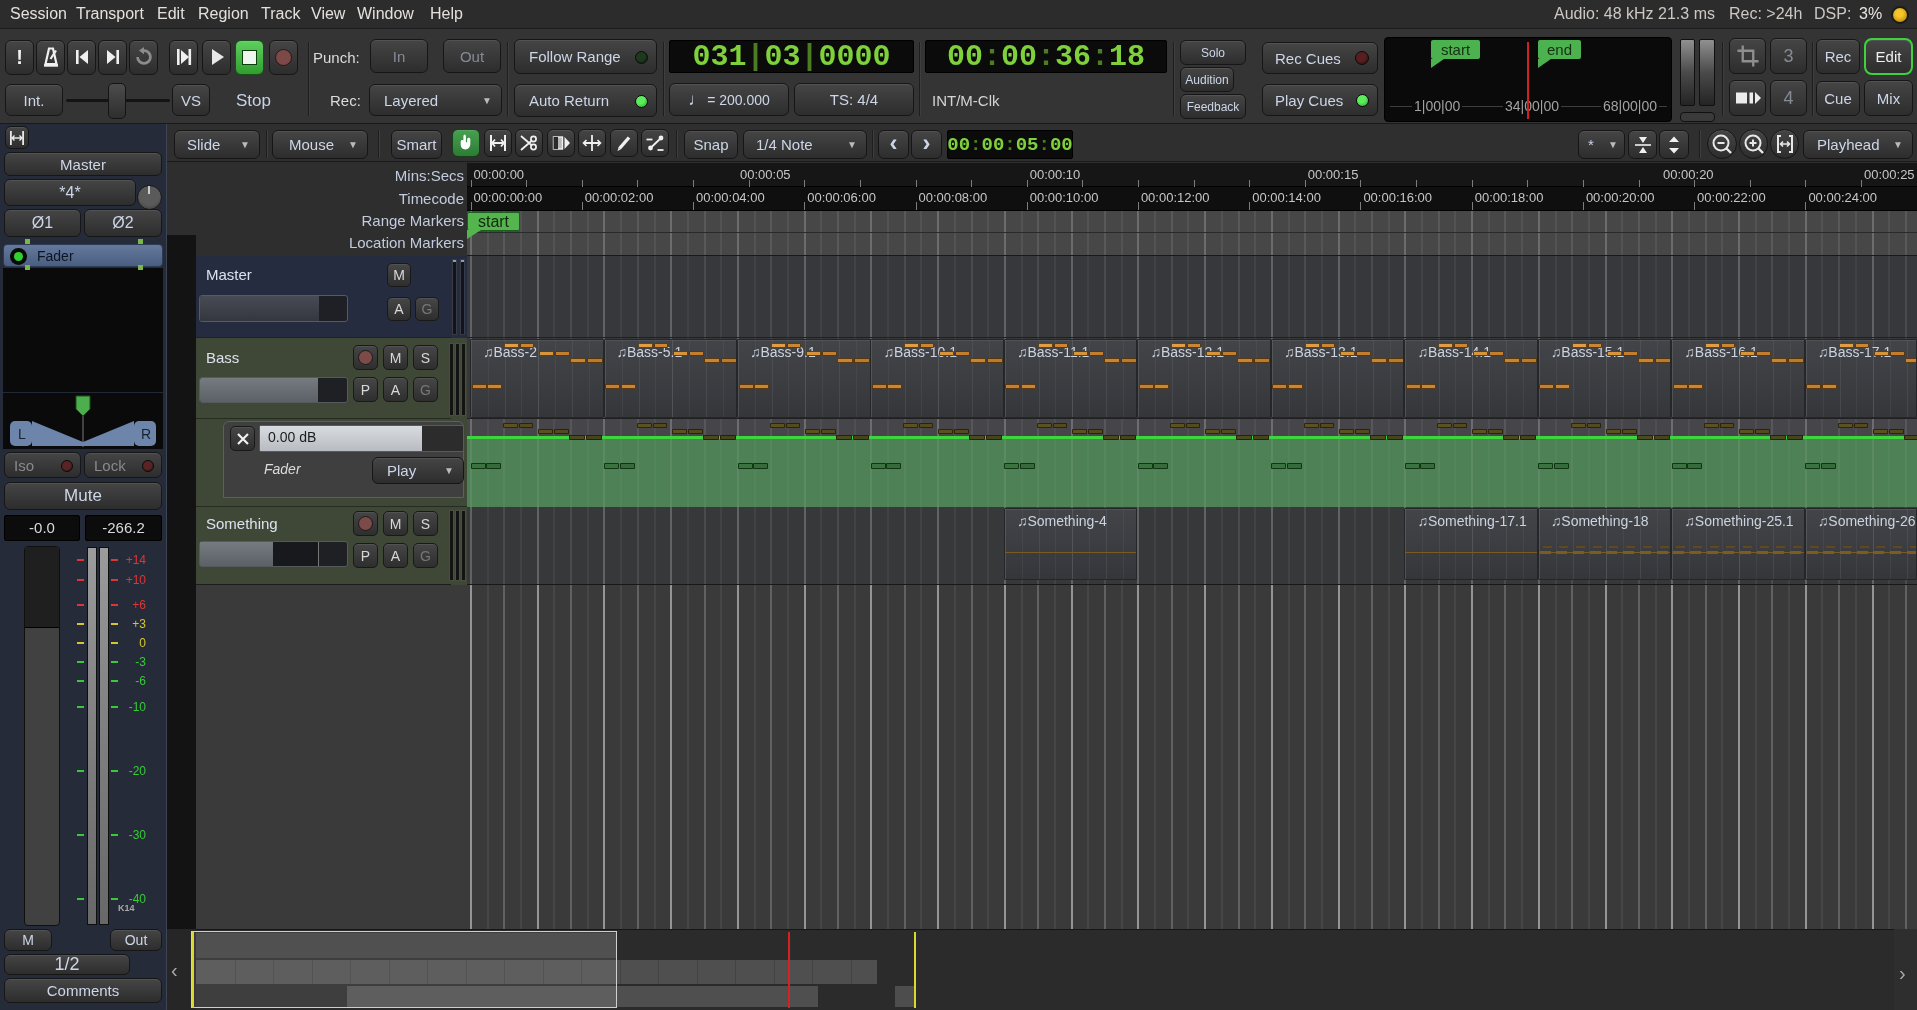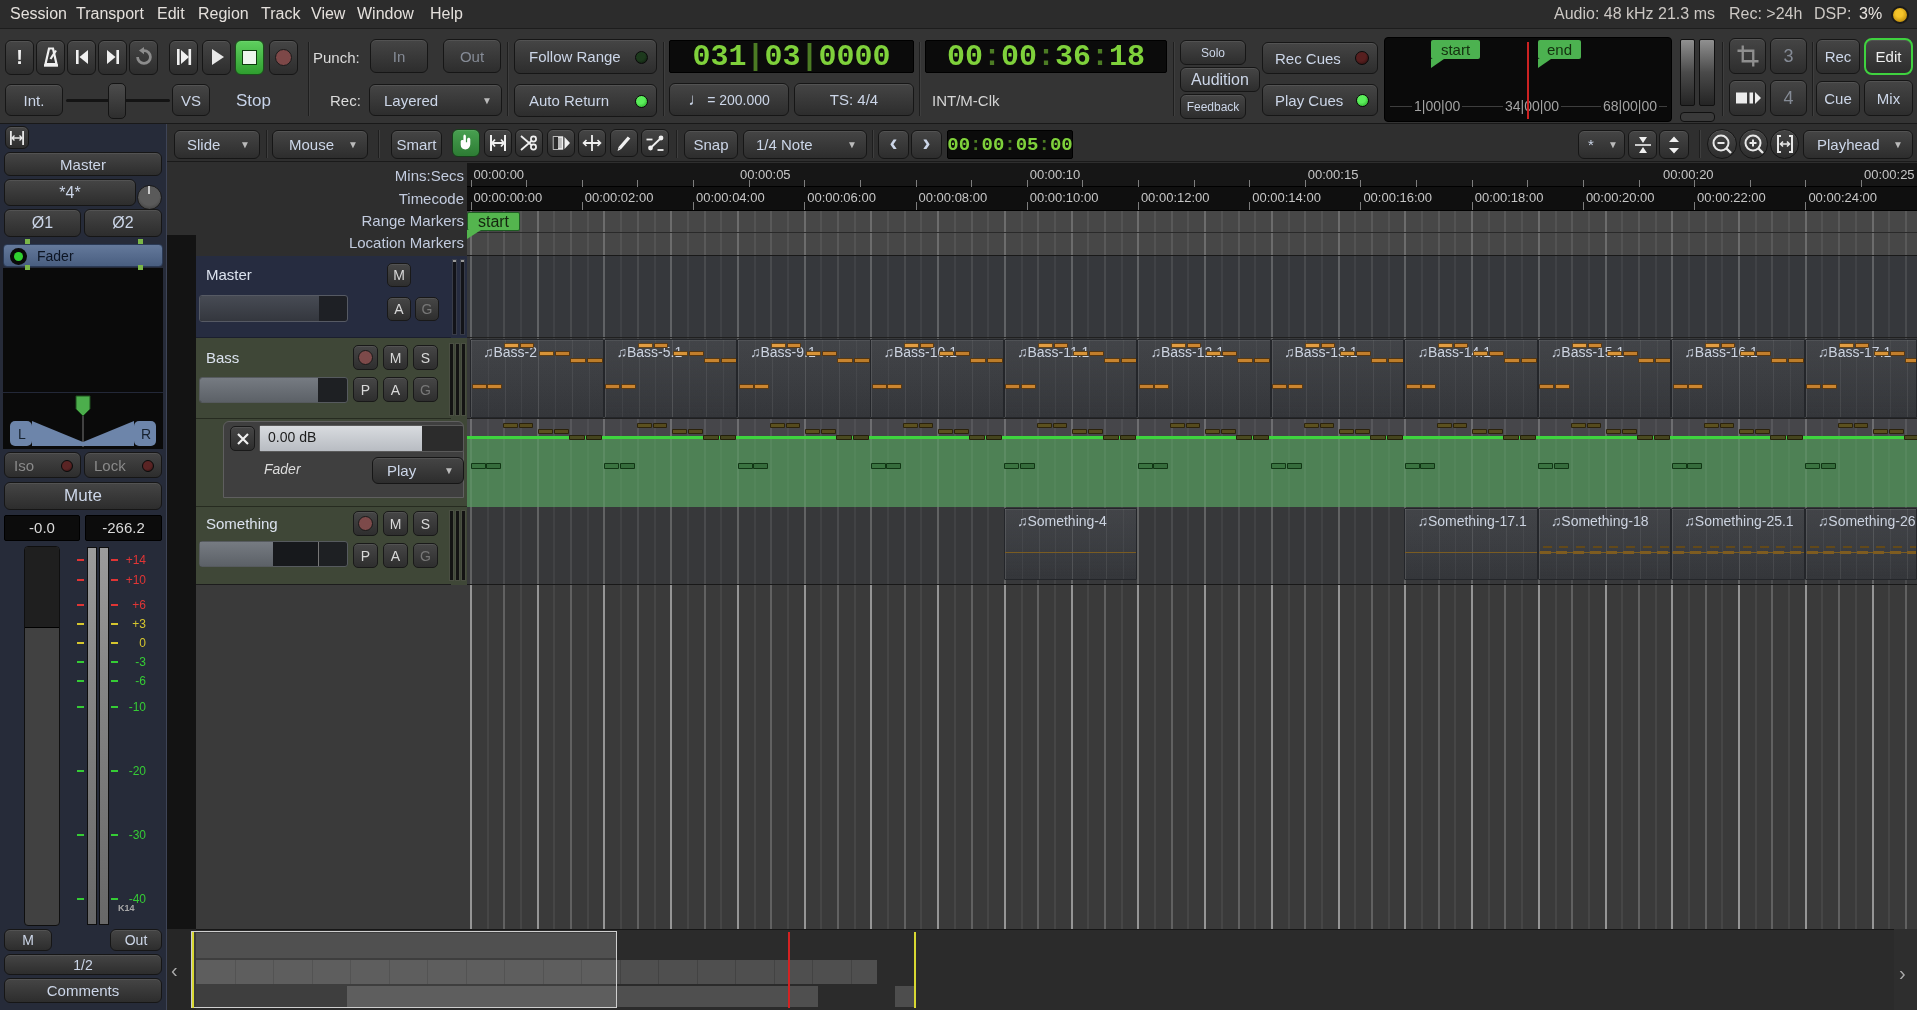--- a/index.html
+++ b/index.html
@@ -128,21 +128,21 @@
       <span style="font-size:14px">= 200.000</span>
     </div>
 <div class="btn" style="left:794px;top:83px;width:120px;height:33px;">
       <span style="font-size:15px">TS: 4/4</span>
     </div>
 <div class="sep" style="left:919px;top:42px;height:74px"></div>
 <div class="clock" style="left:925px;top:40px;width:242px;height:33px;font-size:30px">00<span class="s">:</span>00<span class="s">:</span>36<span class="s">:</span>18</div>
 <div class="abs" style="left:932px;top:92px;font-size:15px;color:#d4d4d4;white-space:nowrap;">INT/M-Clk</div>
 <div class="sep" style="left:1173px;top:42px;height:74px"></div>
 <div class="btn" style="left:1180px;top:40px;width:66px;height:25px;font-size:12px;">Solo</div>
-<div class="btn" style="left:1180px;top:67px;width:80px;height:25px;font-size:16px;">Audition</div>
+<div class="btn" style="left:1180px;top:67px;width:54px;height:25px;font-size:12px;">Audition</div>
 <div class="btn" style="left:1180px;top:94px;width:66px;height:25px;font-size:12px;">Feedback</div>
 <div class="btn" style="left:1262px;top:42px;width:116px;height:32px;">
       <span style="position:absolute;left:12px">Rec Cues</span>
       <span style="position:absolute;right:8px;top:8px"><span class="led" style="width:14px;height:14px;background:radial-gradient(circle at 40% 35%,#571f1f 0 45%,#2a0d0d);border:1px solid #0a0a0a"></span></span>
     </div>
 <div class="btn" style="left:1262px;top:84px;width:116px;height:32px;">
       <span style="position:absolute;left:12px">Play Cues</span>
       <span style="position:absolute;right:8px;top:8px"><span class="led" style="width:13px;height:13px;background:radial-gradient(circle at 40% 35%,#5bee5b 0 40%,#1f9e1f);border:1px solid #0a0a0a"></span></span>
     </div>
 <div class="abs" style="left:1384px;top:37px;width:288px;height:85px;background:#0a0a0a;border:1px solid #000;border-radius:4px"></div>
@@ -833,14 +833,14 @@
 <div class="mnum" style="left:118px;top:764px;color:#35cc35">-20</div>
 <div class="mtick" style="left:77px;top:834px;background:#35cc35"></div>
 <div class="mtick" style="left:111px;top:834px;background:#35cc35"></div>
 <div class="mnum" style="left:118px;top:828px;color:#35cc35">-30</div>
 <div class="mtick" style="left:77px;top:898px;background:#35cc35"></div>
 <div class="mtick" style="left:111px;top:898px;background:#35cc35"></div>
 <div class="mnum" style="left:118px;top:892px;color:#35cc35">-40</div>
 <div class="abs" style="left:118px;top:903px;font-size:9px;color:#a8a8a8;white-space:nowrap;font-weight:bold;">K14</div>
 <div class="btn" style="left:4px;top:929px;width:48px;height:22px;font-size:14px;">M</div>
 <div class="btn" style="left:110px;top:929px;width:52px;height:22px;font-size:14px;">Out</div>
-<div class="btn" style="left:4px;top:954px;width:158px;height:21px;font-size:14px;">1/2</div>
+<div class="btn" style="left:4px;top:954px;width:126px;height:21px;font-size:18px;">1/2</div>
 <div class="btn" style="left:4px;top:978px;width:158px;height:25px;font-size:15px;">Comments</div>
 </div>
 </body></html>

